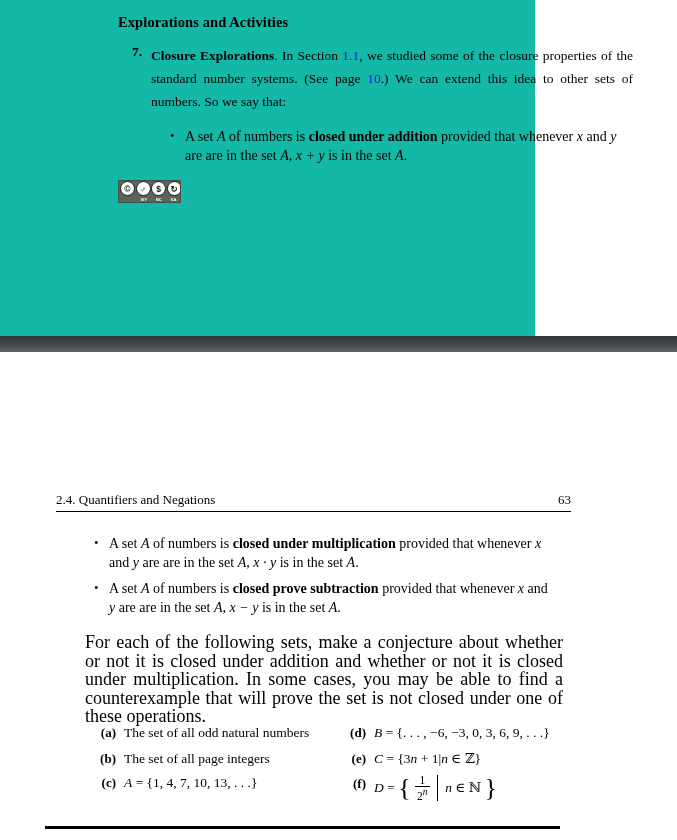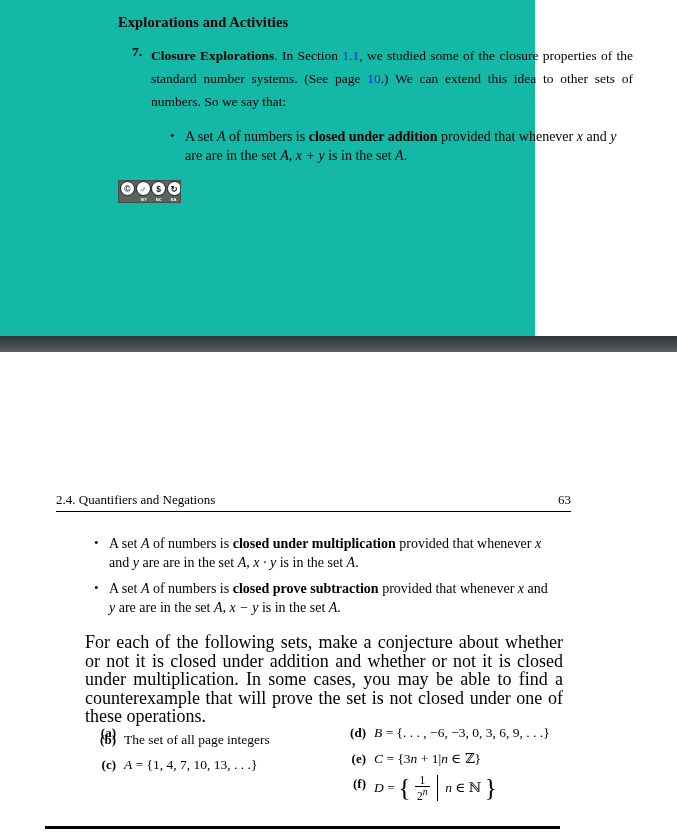--- a/index.html
+++ b/index.html
@@ -349,20 +349,21 @@
 
   </div>
 
   <div class="para-conj">For each of the following sets, make a conjecture about whether or not it is closed under addition and whether or not it is closed under multiplication. In some cases, you may be able to find a counterexample that will prove the set is not closed under one of these operations.</div>
 
   <div class="two-col">
 
     <div class="col col-left">
       <div class="enum-row">
         <span class="enum-lab">(a)</span>
+        <span>The set of all odd natural numbers</span>
       </div>
       <div class="enum-row gap-top">
         <span class="enum-lab">(b)</span>
         <span>The set of all page integers</span>
       </div>
       <div class="enum-row">
         <span class="enum-lab">(c)</span>
         <span class="it">A</span><span> = {1, 4, 7, 10, 13, . . .}</span>
       </div>
     </div>

